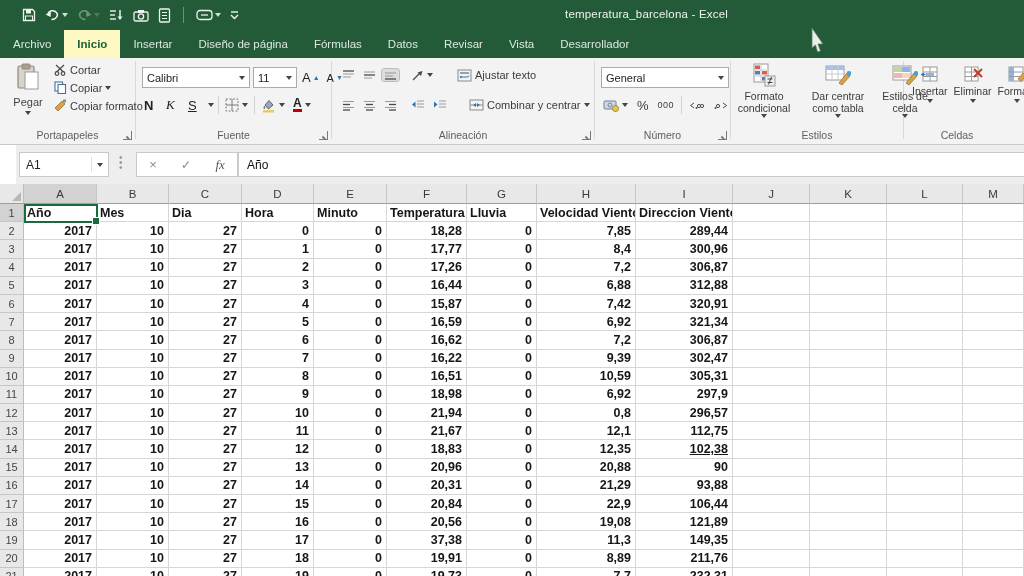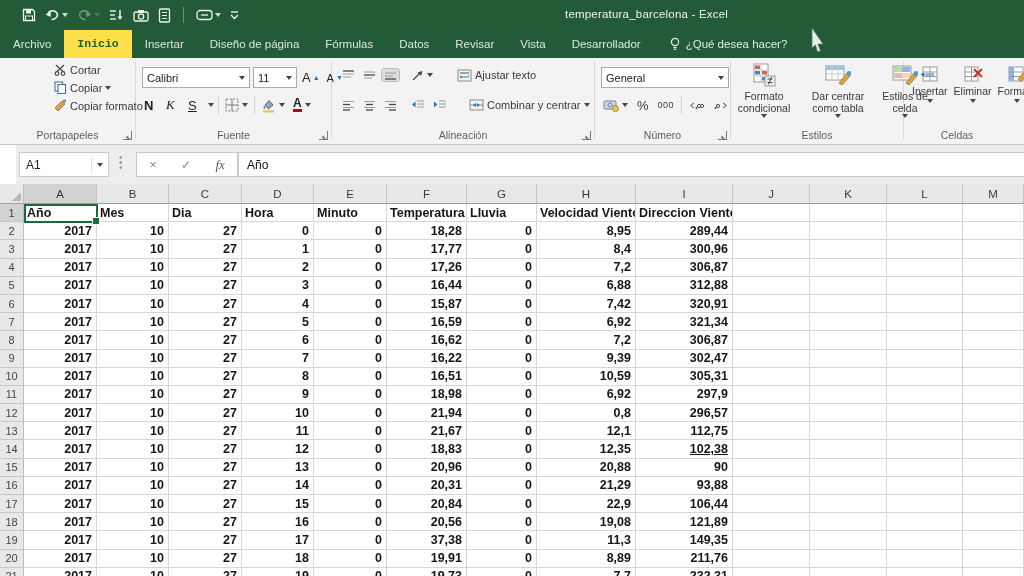--- a/index.html
+++ b/index.html
@@ -10,21 +10,21 @@
   .qat .qbtn{display:flex;align-items:center;gap:2px;}
   .qat svg{display:block;}
   .qsep{width:1px;height:16px;background:#6f8f7c;margin:0 3px;}
   .title{position:absolute;left:565px;top:8px;color:#eef4ee;font-size:11.5px;letter-spacing:.2px;}
   .car{width:0;height:0;border-left:3px solid transparent;border-right:3px solid transparent;border-top:4px solid #444;display:inline-block;}
   .car.w{border-top-color:#cfe0d2;}
   .car.dim{border-top-color:#7e9c88;}
 
   .tabrow{position:absolute;left:0;top:30px;width:1024px;height:28px;background:#235a38;display:flex;align-items:stretch;font-size:11.5px;}
   .tab{color:#dce8dd;line-height:28px;padding:0 13px;white-space:nowrap;}
-  .tab.active{background:#fde047;color:#1e6038;font-weight:600;font-family:Liberation Mono, monospace;}
+  .tab.active{background:#fef9c3;color:#1e6038;font-weight:600;}
   .searchbox{display:flex;align-items:center;gap:6px;color:#e4ece4;margin-left:16px;white-space:nowrap;}
 
   .ribbon{position:absolute;left:0;top:58px;width:1024px;height:86px;background:#f3f3f3;border-bottom:1px solid #c9c9c9;display:flex;}
   .group{position:relative;height:86px;flex:0 0 auto;}
   .gsep{width:1px;background:#d8d8d8;margin:3px 0 5px 0;flex:0 0 auto;}
   .glabel{position:absolute;left:0;right:0;bottom:3px;text-align:center;font-size:10.5px;color:#5f5f5f;}
   .launcher{position:absolute;right:3px;bottom:4px;width:8px;height:8px;border-right:1.5px solid #7a7a7a;border-bottom:1.5px solid #7a7a7a;}
   .launcher:after{content:"";position:absolute;right:1px;bottom:1px;width:4px;height:1.5px;background:#7a7a7a;transform:rotate(45deg);}
   .smalltxt{font-size:11px;color:#3b3b3b;white-space:nowrap;}
   .btn{display:flex;align-items:center;gap:3px;padding:0 2px;border-radius:2px;}
@@ -169,37 +169,38 @@
 <div class="tabrow">
   <div class="tab">Archivo</div>
   <div class="tab active">Inicio</div>
   <div class="tab">Insertar</div>
   <div class="tab">Diseño de página</div>
   <div class="tab">Fórmulas</div>
   <div class="tab">Datos</div>
   <div class="tab">Revisar</div>
   <div class="tab">Vista</div>
   <div class="tab">Desarrollador</div>
-  <div class="searchbox">
-    <svg width="10" height="14" viewBox="0 0 10 14">
-        <circle cx="5" cy="5" r="3.6" fill="none" stroke="#e4ece4" stroke-width="1.2"></circle>
-        <line x1="3.4" y1="10.5" x2="6.6" y2="10.5" stroke="#e4ece4" stroke-width="1.2"></line>
-        <line x1="3.8" y1="12.3" x2="6.2" y2="12.3" stroke="#e4ece4" stroke-width="1.2"></line>
-      </svg>
-    <span>¿Qué desea hacer?</span>
-  </div>
 </div>
 
 <svg class="cursor" width="16" height="26" viewBox="0 0 16 26">
   <path d="M2 1 L13 17 L8 17 L10.5 24 L7.5 25 L5.5 18 L2 21 Z" fill="#e9efe9" stroke="#5c7a64" stroke-width="0.8"></path>
 </svg>
 
 <div class="ribbon">
 
   <div class="group g-clip">
+    <div class="paste btn">
+      <svg class="ic" width="24" height="28" viewBox="0 0 24 28">
+        <rect x="2" y="3" width="16" height="22" rx="1.5" fill="#d9d4ca" stroke="#8d897e" stroke-width="1.2"></rect>
+        <rect x="6" y="1" width="8" height="5" rx="1" fill="#aaa08e" stroke="#8d897e"></rect>
+        <rect x="9" y="9" width="13" height="17" fill="#fff" stroke="#9a9a9a"></rect>
+      </svg>
+      <span class="smalltxt">Pegar</span>
+      <span class="car"></span>
+    </div>
     <div class="cliprows">
       <div class="btn">
         <svg class="ic" width="13" height="12" viewBox="0 0 13 12">
             <line x1="2" y1="1" x2="9.5" y2="8" stroke="#4a4a4a" stroke-width="1.2"></line>
             <line x1="10" y1="1" x2="2.5" y2="8" stroke="#4a4a4a" stroke-width="1.2"></line>
             <circle cx="3" cy="9.5" r="1.8" fill="none" stroke="#4a4a4a" stroke-width="1.2"></circle>
             <circle cx="9" cy="9.5" r="1.8" fill="none" stroke="#4a4a4a" stroke-width="1.2"></circle>
           </svg>
         <span class="smalltxt">Cortar</span>
       </div>
@@ -556,21 +557,21 @@
       </div>
       <div class="grow">
         <div class="rn">2</div>
         <div class="cell num" style="width: 73px;">2017</div>
         <div class="cell num" style="width: 72px;">10</div>
         <div class="cell num" style="width: 73px;">27</div>
         <div class="cell num" style="width: 72px;">0</div>
         <div class="cell num" style="width: 73px;">0</div>
         <div class="cell num" style="width: 80px;">18,28</div>
         <div class="cell num" style="width: 70px;">0</div>
-        <div class="cell num" style="width: 99px;">8,95</div>
+        <div class="cell num" style="width: 99px;">7,85</div>
         <div class="cell num" style="width: 97px;">289,44</div>
         <div class="cell num" style="width: 77px;"></div>
         <div class="cell num" style="width: 77px;"></div>
         <div class="cell num" style="width: 76px;"></div>
         <div class="cell num" style="width: 61px;"></div>
       </div>
       <div class="grow">
         <div class="rn">3</div>
         <div class="cell num" style="width: 73px;">2017</div>
         <div class="cell num" style="width: 72px;">10</div>

